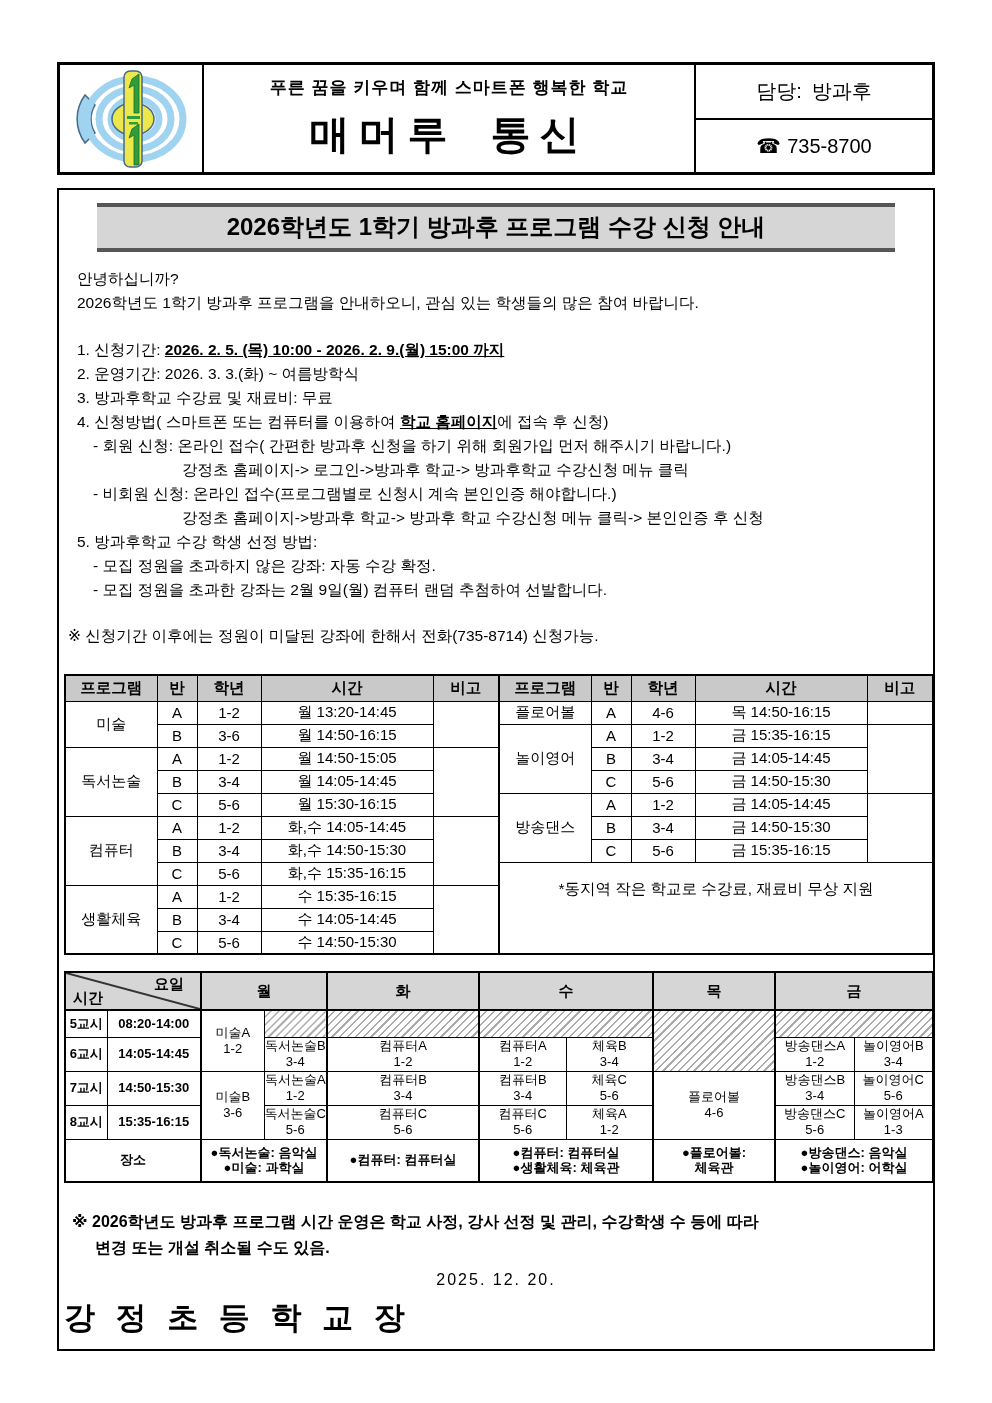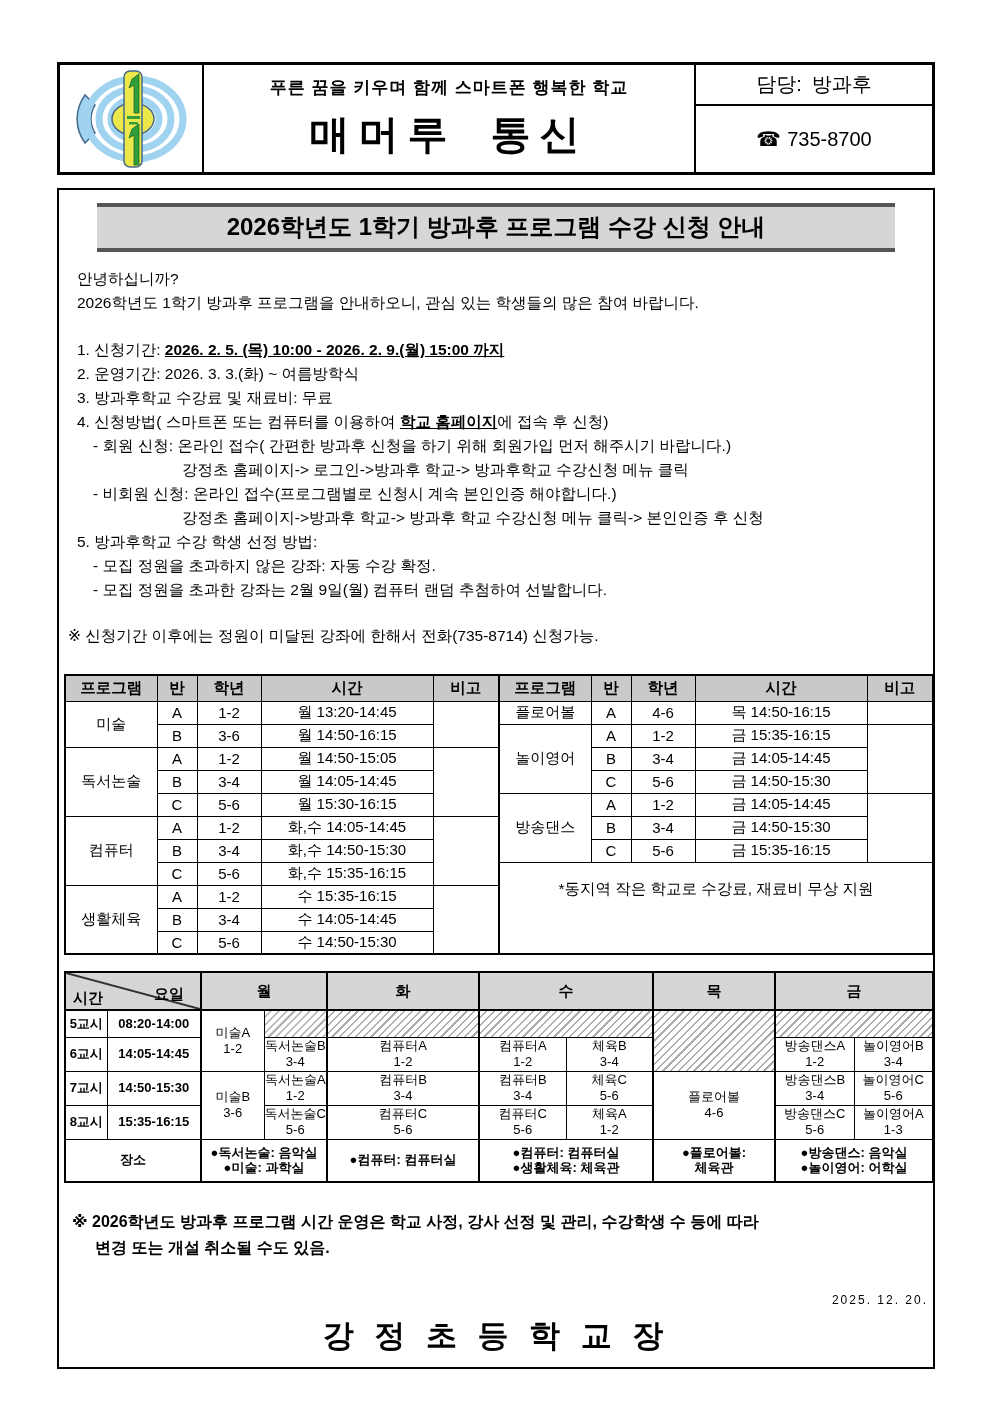--- a/index.html
+++ b/index.html
@@ -13,21 +13,21 @@
   
   .masthead {
     border: 3px solid #000; height: 113px; display: flex; width: 100%;
   }
   .logo-cell { width: 144px; border-right: 2px solid #000; display:flex; align-items:center; justify-content:center; }
   .logo-cell svg { width: 126px; height: 100px; }
   .mast-mid { flex: 1; border-right: 2px solid #000; display:flex; flex-direction:column; align-items:center; justify-content:center; }
   .slogan { font-size: 17px; font-weight: bold; letter-spacing: 1px; margin-bottom: 8px; }
   .mast-title { font-size: 40px; font-weight: bold; letter-spacing: 9px; word-spacing: 14px; }
   .mast-right { width: 236px; display:flex; flex-direction:column; }
-  .mast-right .row1 { height: 41px; border-bottom: 2px solid #000; display:flex; align-items:center; justify-content:center; font-size: 20px; gap: 10px;}
+  .mast-right .row1 { height: 55px; border-bottom: 2px solid #000; display:flex; align-items:center; justify-content:center; font-size: 20px; gap: 10px;}
   .mast-right .row2 { flex:1; display:flex; align-items:center; justify-content:center; font-size: 20px; gap: 6px;}
 
   
   .main-box { border: 2px solid #000; margin-top: 13px; padding: 13px 5px 10px; }
   .banner {
     margin: 0 33px; background: #d6d6d6;
     border-top: 4px solid #565656; border-bottom: 4px solid #565656;
     text-align: center; font-size: 24px; font-weight: bold; padding: 4px 8px 5px;
   }
   .text-block { margin: 15px 13px 0; font-size: 15.5px; line-height: 24px; }
@@ -49,32 +49,32 @@
   .prog td.footnote { vertical-align: top; padding-top: 16px; font-size: 15.5px; }
 
   
   .tt { width: 868px; margin: 16px auto 0; border: 2px solid #000; }
   .tt td { border: 1px solid #000; text-align: center; font-size: 13px; line-height: 1.2; overflow: hidden; }
   .tt .tt-head td { background: #d6d6d6; font-weight: bold; font-size: 15px; border-bottom: 2px solid #000; }
   .tt td.day-start { border-left: 2px solid #000; }
   .pre { white-space: pre-line; }
   .corner { position: relative; height: 38px; background: #d6d6d6; }
   .corner svg { position:absolute; inset:0; width:100%; height:100%; }
-  .corner-top { position:absolute; top:12px; right:16px; font-weight:bold; font-size:15px; }
+  .corner-top { position:absolute; top:2px; right:16px; font-weight:bold; font-size:15px; }
   .corner-bottom { position:absolute; bottom:2px; left:7px; font-weight:bold; font-size:15px; }
   .pd, .ptime { font-weight: bold; font-size: 14px; }
   .hatch { background: repeating-linear-gradient(135deg, #ffffff 0px, #ffffff 4px, #ababab 4px, #ababab 5.5px); }
   .place-label { font-weight: bold; font-size: 15px; }
   .place { font-weight: 600; font-size: 14px; }
 
   
   .disclaimer { margin: 26px 8px 0; font-size: 16px; font-weight: bold; line-height: 26px; }
   .disclaimer .l2 { padding-left: 23px; }
-  .doc-date { text-align: right; font-size: 12px; margin-top: 32px; letter-spacing: 2px; }
-  .signature { text-align: center; font-size: 31px; font-weight: bold; letter-spacing: 6px; margin-top: 8px; }
+  .doc-date { text-align: center; font-size: 16px; margin-top: 10px; letter-spacing: 2px; }
+  .signature { text-align: left; font-size: 31px; font-weight: bold; letter-spacing: 6px; margin-top: 8px; }
 </style>
 </head>
 <body>
 
 <div class="sheet">
 
   <div class="masthead">
     <div class="logo-cell">
       <svg viewBox="0 0 120 100">
         <path d="M14 26 A44 42 0 0 0 14 74 L24 64 A30 28 0 0 1 24 36 Z" fill="#9fd3ef" stroke="#46698c" stroke-width="1.5"></path>

